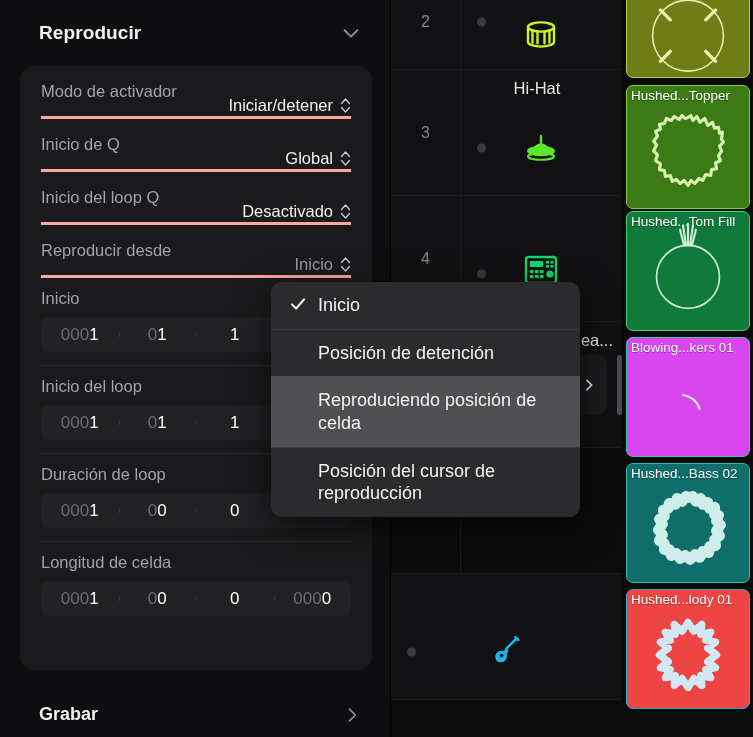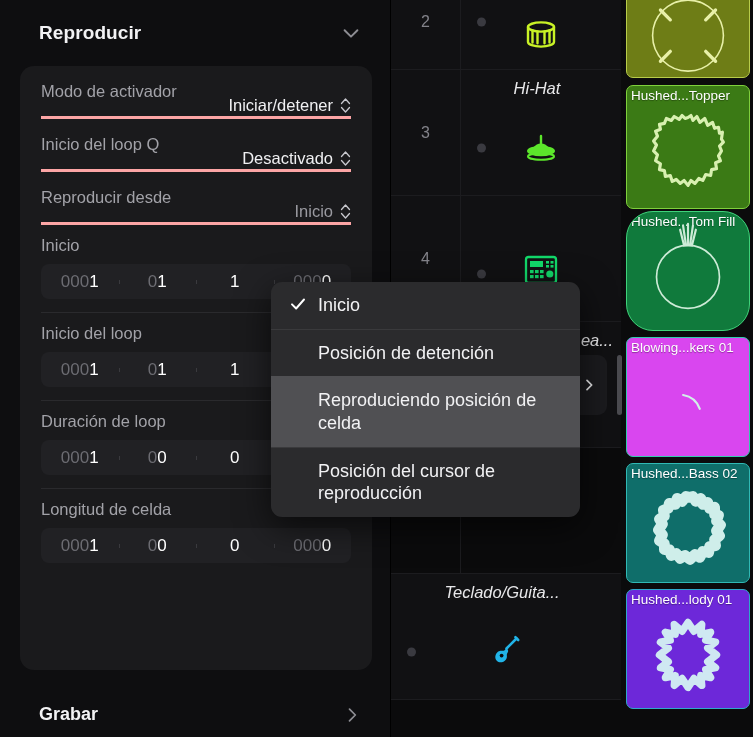--- a/index.html
+++ b/index.html
@@ -89,21 +89,21 @@
     position: relative; display: flex; align-items: stretch;
     border-bottom: 1px solid #1c1c1f;
     background: #111113;
   }
   .track-row.spacer { background: #0b0b0c; border-bottom: 1px solid #1c1c1f; }
   .trk-num {
     width: 70px; flex: none; display: flex; align-items: center; justify-content: center;
     font-size: 16px; color: #83838a;
     border-right: 1px solid #1c1c1f;
   }
-  .trk-body { flex: 1; position: relative; font-style: italic; }
+  .trk-body { flex: 1; position: relative; }
   .trk-name {
     position: absolute; left: 0; right: 8px; top: 9px;
     text-align: center; font-size: 16.5px; color: #e8e8ea;
     white-space: nowrap; overflow: hidden;
   }
   .trk-dot {
     position: absolute; left: 16px; top: 50%; transform: translateY(-50%);
     width: 9px; height: 9px; border-radius: 50%; background: #3a3a40;
   }
   .trk-icon {
@@ -184,20 +184,32 @@
             <span class="val">Iniciar/detener</span>
             <span class="stepper-glyph">
               <svg width="11" height="17" viewBox="0 0 11 17" fill="none" stroke="currentColor" stroke-width="1.3" stroke-linecap="round" stroke-linejoin="round">
                   <polyline points="1.5,6.5 5.5,2 9.5,6.5"></polyline>
                   <polyline points="1.5,10.5 5.5,15 9.5,10.5"></polyline>
                 </svg>
             </span>
           </span>
         </div>
 
+        <div class="srow">
+          <span class="lbl">Inicio de Q</span>
+          <span class="val-wrap">
+            <span class="val">Global</span>
+            <span class="stepper-glyph">
+              <svg width="11" height="17" viewBox="0 0 11 17" fill="none" stroke="currentColor" stroke-width="1.3" stroke-linecap="round" stroke-linejoin="round">
+                  <polyline points="1.5,6.5 5.5,2 9.5,6.5"></polyline>
+                  <polyline points="1.5,10.5 5.5,15 9.5,10.5"></polyline>
+                </svg>
+            </span>
+          </span>
+        </div>
 
         <div class="srow">
           <span class="lbl">Inicio del loop Q</span>
           <span class="val-wrap">
             <span class="val">Desactivado</span>
             <span class="stepper-glyph">
               <svg width="11" height="17" viewBox="0 0 11 17" fill="none" stroke="currentColor" stroke-width="1.3" stroke-linecap="round" stroke-linejoin="round">
                   <polyline points="1.5,6.5 5.5,2 9.5,6.5"></polyline>
                   <polyline points="1.5,10.5 5.5,15 9.5,10.5"></polyline>
                 </svg>
@@ -396,21 +408,20 @@
 
       <div class="track-row spacer" style="position:absolute; top:448px; height:126px; left:0; width:230px;">
         <div class="trk-num"></div>
         <div class="trk-body">
           <div class="trk-name"></div>
         </div>
       </div>
 
       <div class="track-row" style="position:absolute; top:574px; height:126px; left:0; width:230px;">
         <div class="trk-body">
-          <div class="trk-name">Teclado/Guita...</div>
           <div class="trk-dot" style="top:78px;"></div>
           <div class="trk-icon" style="top:78px;">
             <svg viewBox="0 0 40 40" fill="none">
               <path d="M30.5 6.5l-10 10" stroke="#21b4e8" stroke-width="2.6" stroke-linecap="round"></path>
               <path d="M29.4 5.2l2.8 2.8" stroke="#21b4e8" stroke-width="2.6" stroke-linecap="round"></path>
               <path d="M20.2 15.8c2.2 2.2 2.6 3.4 1.2 5.2-1.4 1.8.6 3.8-1.4 6.4-2.3 3-6.6 4-9.2 1.4-2.6-2.6-1.6-6.9 1.4-9.2 2.6-2 4.6 0 6.4-1.4 1.8-1.4 1.4-2.6 1.6-2.4z" fill="#21b4e8"></path>
               <circle cx="15.6" cy="23.6" r="1.9" fill="#0b0b0c"></circle>
             </svg>
           </div>
         </div>
@@ -437,21 +448,21 @@
         <div class="cell-title">Hushed...Topper</div>
         <div class="cell-wave">
           <svg viewBox="0 0 124 124" preserveAspectRatio="none">
             <g transform="translate(62,66)">
               <path d="M0-34 L3-36 L5-31 L9-35 L12-29 L17-33 L20-26 L25-29 L27-23 L31-24 L32-18 L35-19 L34-12 L36-9 L32-5 L34 0 L31 5 L33 10 L28 12 L29 18 L24 19 L23 25 L18 24 L15 30 L11 28 L7 33 L3 30 L0 35 L-4 30 L-8 33 L-12 29 L-16 31 L-18 25 L-23 26 L-24 20 L-29 19 L-28 13 L-33 10 L-31 4 L-35 0 L-32-6 L-35-10 L-31-15 L-33-20 L-28-22 L-29-27 L-24-28 L-22-33 L-17-31 L-14-35 L-9-32 L-6-36 L-3-33 Z" fill="none" stroke="#d8f0b0" stroke-width="3.2" stroke-linejoin="round"></path>
             </g>
           </svg>
         </div>
       </div>
 
-      <div class="cell" style="top:211px; height:120px; background:#107a3c; border-color:#3fd37a;border-radius:27px;">
+      <div class="cell" style="top:211px; height:120px; background:#107a3c; border-color:#3fd37a;">
         <div class="cell-title">Hushed...Tom Fill</div>
         <div class="cell-wave">
           <svg viewBox="0 0 124 120" preserveAspectRatio="none">
             <circle cx="62" cy="66" r="32" fill="none" stroke="#cdebd7" stroke-width="1.7"></circle>
             <g stroke="#cdebd7" stroke-width="2.2" stroke-linecap="round">
               <path d="M60 34L57 14M62 34L62 12M64 34L67 14M58 34L54 18M66 34L70 18"></path>
             </g>
           </svg>
         </div>
       </div>
@@ -469,21 +480,21 @@
         <div class="cell-title">Hushed...Bass 02</div>
         <div class="cell-wave">
           <svg viewBox="0 0 124 120" preserveAspectRatio="none">
             <g transform="translate(62,66)">
               <path d="M0-32 L5-33 L8-28 L13-31 L15-25 L20-27 L22-21 L27-22 L27-15 L31-14 L29-8 L33-4 L29 2 L32 7 L27 11 L28 17 L22 18 L21 24 L15 23 L12 29 L7 26 L2 31 L-3 27 L-8 30 L-12 25 L-17 27 L-19 21 L-24 21 L-24 15 L-29 12 L-26 6 L-30 1 L-26-5 L-29-10 L-24-13 L-25-19 L-20-21 L-19-26 L-13-25 L-11-31 L-6-28 L-2-33 Z" fill="none" stroke="#cfeeea" stroke-width="11" stroke-linejoin="round"></path>
             </g>
           </svg>
         </div>
       </div>
 
-      <div class="cell" style="top:589px; height:120px; background:#6d28d9; border-color:#2fa8c9;">
+      <div class="cell" style="top:589px; height:120px; background:#ef4444; border-color:#2fa8c9;">
         <div class="cell-title">Hushed...lody 01</div>
         <div class="cell-wave">
           <svg viewBox="0 0 124 120" preserveAspectRatio="none">
             <g transform="translate(62,66)">
               <path d="M0-33 L6-24 L14-31 L13-21 L23-23 L18-15 L28-13 L20-7 L29 0 L20 7 L28 13 L18 15 L23 23 L13 21 L14 31 L6 24 L0 33 L-6 24 L-14 31 L-13 21 L-23 23 L-18 15 L-28 13 L-20 7 L-29 0 L-20-7 L-28-13 L-18-15 L-23-23 L-13-21 L-14-31 L-6-24 Z" fill="none" stroke="#cfe8f2" stroke-width="7.5" stroke-linejoin="round"></path>
             </g>
           </svg>
         </div>
       </div>
 

